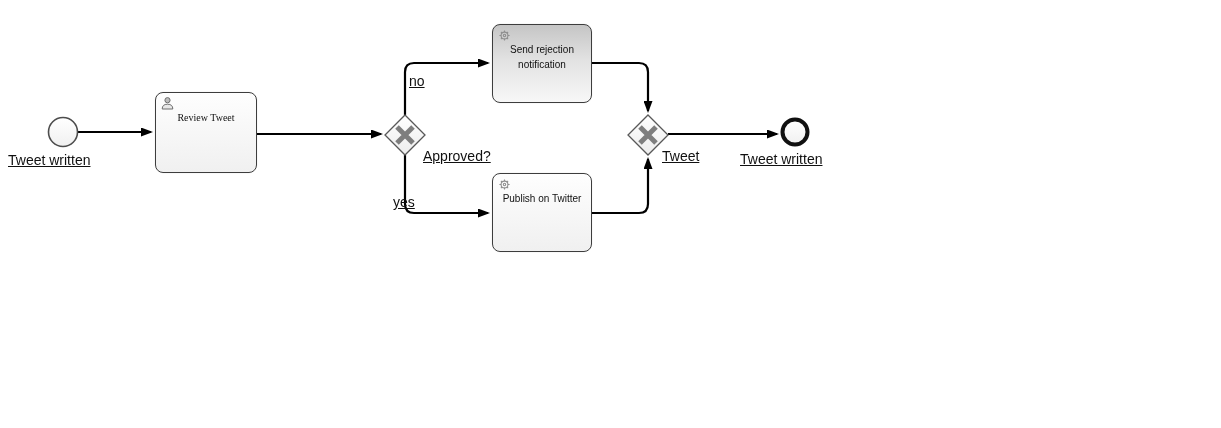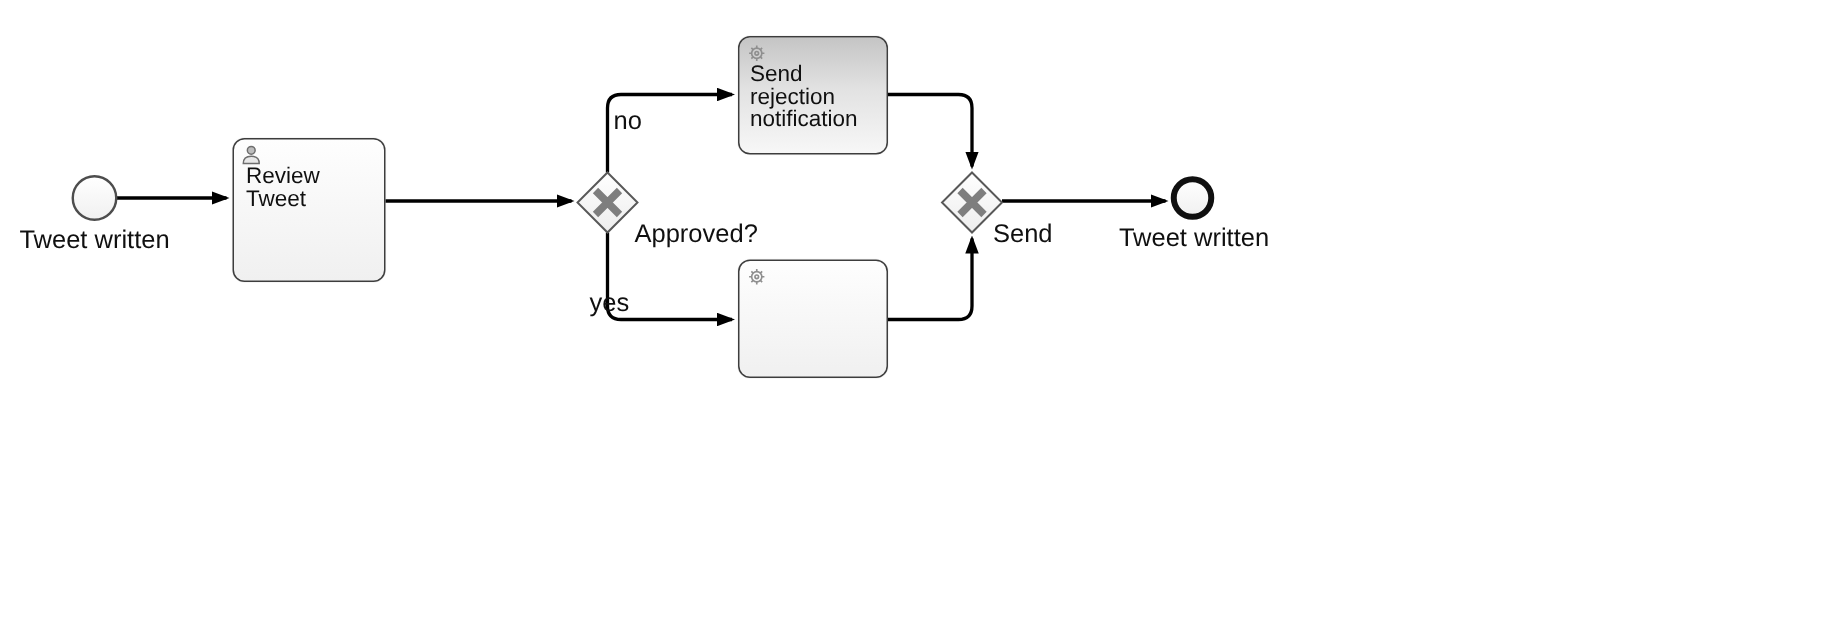--- a/index.html
+++ b/index.html
@@ -8,25 +8,25 @@
        -webkit-font-smoothing:antialiased;}
   .canvas{position:relative;width:1221px;height:428px;background:#ffffff;}
   .wires{position:absolute;left:0;top:0;width:1221px;height:428px;}
 
   .task{position:absolute;box-sizing:border-box;
         border:1.6px solid #3d3d3d;border-radius:8px;
         background:linear-gradient(180deg,#fefefe 0%,#f0f0f0 100%);
         box-shadow:0 0 0 0.5px rgba(0,0,0,0.05);}
   .task.highlighted{background:linear-gradient(180deg,#c5c5c5 0%,#e2e2e2 45%,#f7f7f7 100%);}
   .task .tlabel{position:absolute;top:17px;left:50%;transform:translateX(-50%);
-        width:84px;font-size:15px;line-height:15px;color:#101010;}
+        width:84px;text-align:center;font-size:10px;line-height:15px;color:#101010;}
   .task .ticon{position:absolute;top:3px;left:4px;width:15px;height:15px;}
 
-  .nlabel{position:absolute;font-size:17px;line-height:14px;color:#101010;white-space:nowrap;}
-  .nlabel.centered{text-align:center;}
+  .nlabel{position:absolute;font-size:14px;line-height:14px;color:#101010;white-space:nowrap;text-decoration:underline;}
+  .nlabel.centered{}
 </style>
 </head>
 <body>
 
 <div class="canvas">
 
   <svg class="wires" viewBox="0 0 1221 428" xmlns="http://www.w3.org/2000/svg">
     <defs>
       <marker id="arrow" markerUnits="userSpaceOnUse" markerWidth="12" markerHeight="9" refX="10" refY="4.5" orient="auto">
         <path d="M0,0 L12,4.5 L0,9 Z" fill="#000000"></path>
@@ -59,21 +59,21 @@
     </g>
 
     <g>
       <polygon points="648,115 668,135 648,155 628,135" fill="url(#gwGrad)" stroke="#585858" stroke-width="1.3"></polygon>
       <path d="M640,127 L656,143 M656,127 L640,143" stroke="#7e7e7e" stroke-width="5" fill="none"></path>
     </g>
 
     <circle cx="795" cy="132" r="12.5" fill="url(#evGrad)" stroke="#101010" stroke-width="4"></circle>
   </svg>
 
-  <div class="task" style="left:155px;top:92px;width:102px;height:96px;">
+  <div class="task" style="left:155px;top:92px;width:102px;height:81px;font-family:Liberation Serif, serif;">
     <svg class="ticon" viewBox="0 0 15 15">
       <circle cx="7.5" cy="4.2" r="2.6" fill="#bdbdbd" stroke="#6e6e6e" stroke-width="1"></circle>
       <path d="M2.2,13 Q2.2,8.2 7.5,8.2 Q12.8,8.2 12.8,13 Z" fill="#e8e8e8" stroke="#6e6e6e" stroke-width="1"></path>
     </svg>
     <div class="tlabel">Review Tweet</div>
   </div>
 
   <div class="task highlighted" style="left:492px;top:24px;width:100px;height:79px;">
     <svg class="ticon" viewBox="0 0 15 15">
       <g stroke="#8f8f8f" stroke-width="1.1" fill="none">
@@ -88,22 +88,23 @@
 
   <div class="task" style="left:492px;top:173px;width:100px;height:79px;">
     <svg class="ticon" viewBox="0 0 15 15">
       <g stroke="#8f8f8f" stroke-width="1.1" fill="none">
         <circle cx="7.5" cy="7.5" r="3.4"></circle>
         <circle cx="7.5" cy="7.5" r="1.2"></circle>
         <path d="M7.5,2.4 L7.5,4.1 M7.5,10.9 L7.5,12.6 M2.4,7.5 L4.1,7.5 M10.9,7.5 L12.6,7.5
                  M3.9,3.9 L5.1,5.1 M9.9,9.9 L11.1,11.1 M11.1,3.9 L9.9,5.1 M5.1,9.9 L3.9,11.1"></path>
       </g>
     </svg>
+    <div class="tlabel">Publish on Twitter</div>
   </div>
 
   <div class="nlabel centered" style="left:8px;top:153px;width:110px;">Tweet written</div>
   <div class="nlabel" style="left:409px;top:74px;">no</div>
   <div class="nlabel" style="left:393px;top:195px;">yes</div>
   <div class="nlabel" style="left:423px;top:149px;">Approved?</div>
-  <div class="nlabel" style="left:662px;top:149px;">Send</div>
+  <div class="nlabel" style="left:662px;top:149px;">Tweet</div>
   <div class="nlabel centered" style="left:740px;top:152px;width:112px;">Tweet written</div>
 
 </div>
 
 </body></html>

